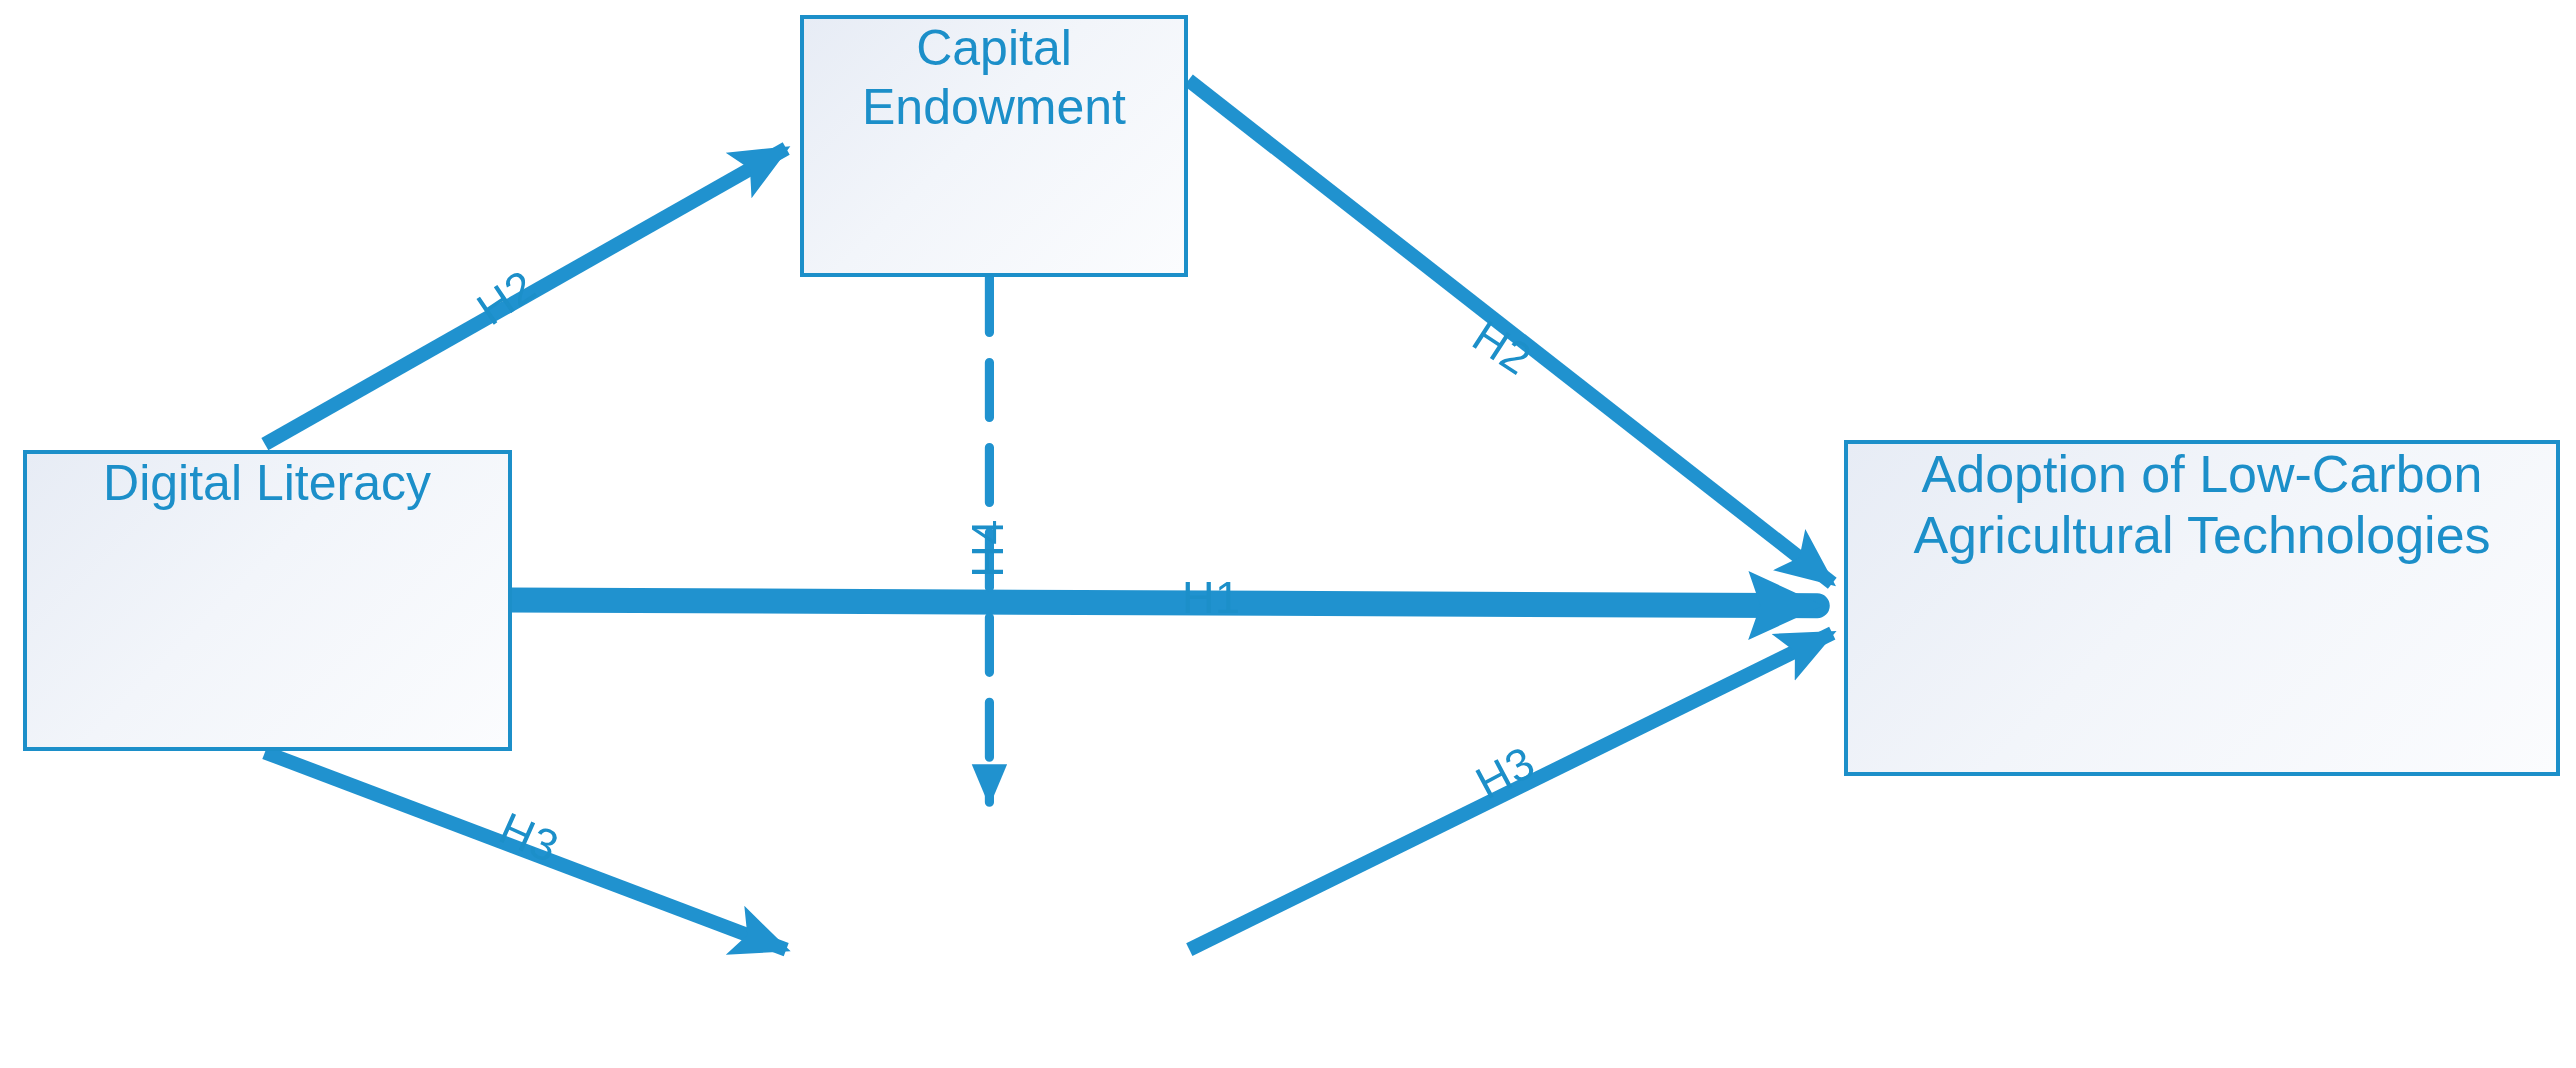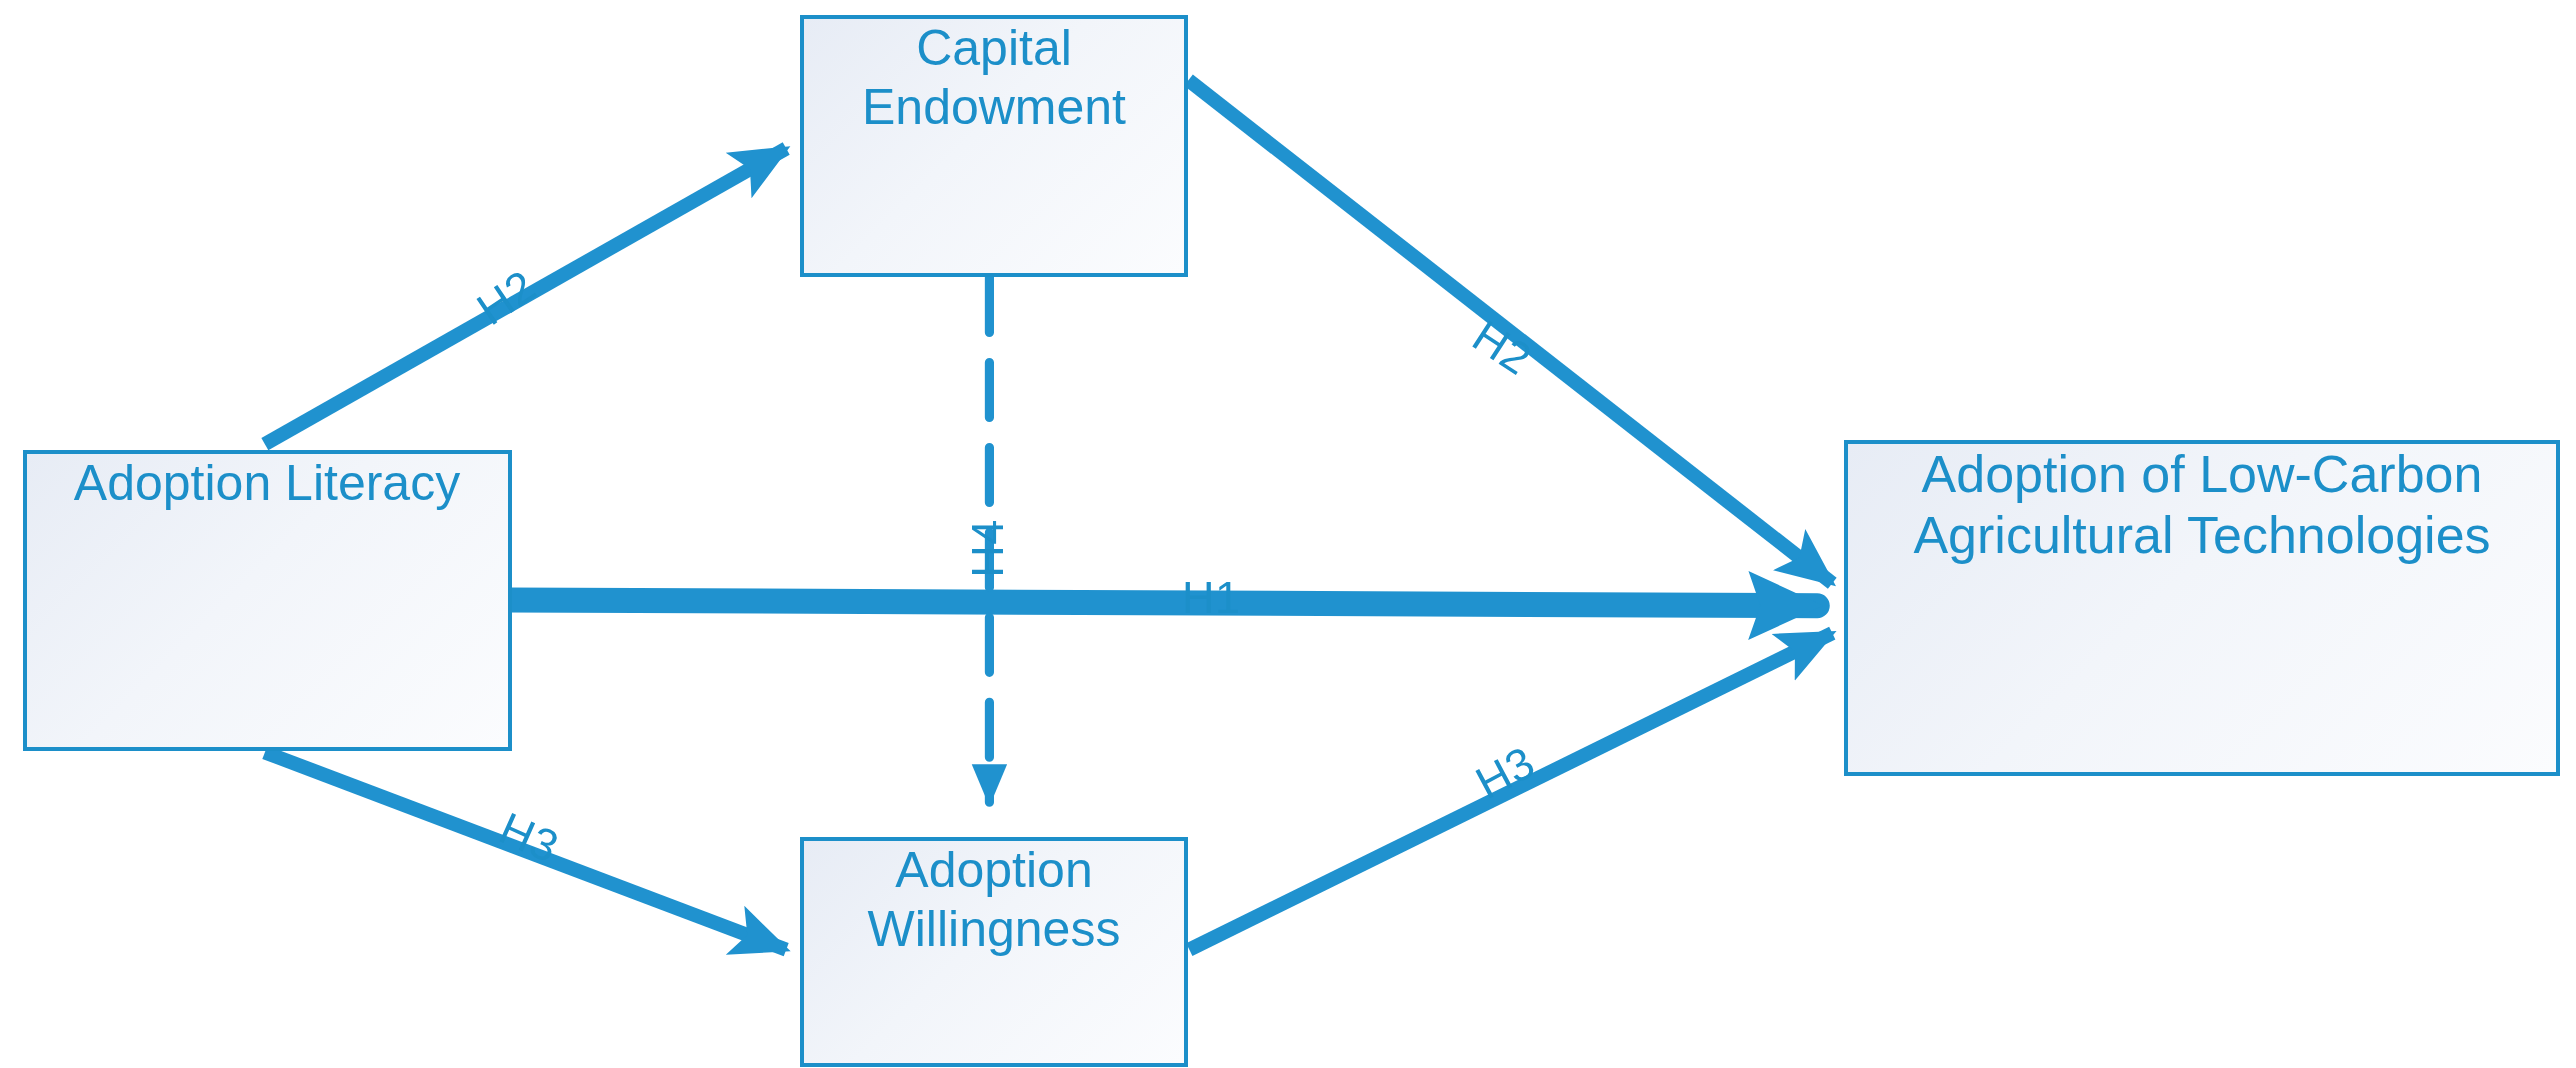--- a/index.html
+++ b/index.html
@@ -108,27 +108,23 @@
 
     <line x1="1428" y1="1140" x2="2200" y2="760" stroke="#2092CF" stroke-width="17" stroke-linecap="butt" marker-end="url(#arrow-std)"></line>
   </svg>
 
   <div class="node-box" id="node-capital-endowment">
     <span class="node-label">Capital
 Endowment</span>
   </div>
 
   <div class="node-box" id="node-digital-literacy">
-    <span class="node-label">Adoption Literacy</span>
+    <span class="node-label">Digital Literacy</span>
   </div>
 
-  <div class="node-box" id="node-adoption-willingness">
-    <span class="node-label">Adoption
-Willingness</span>
-  </div>
 
   <div class="node-box" id="node-outcome">
     <span class="node-label">Adoption of Low-Carbon
 Agricultural Technologies</span>
   </div>
 
   <span class="edge-label" id="label-h2-left">H2</span>
 
   <span class="edge-label" id="label-h2-right">H2</span>
 

